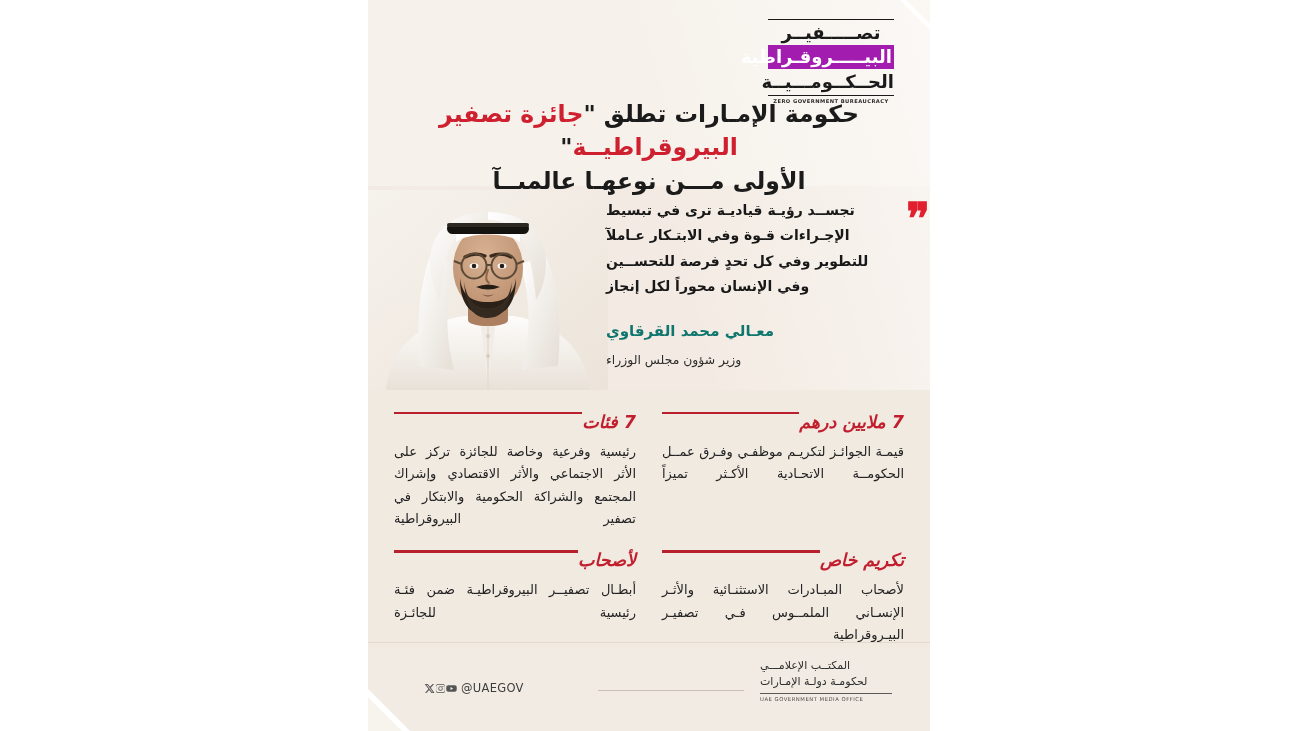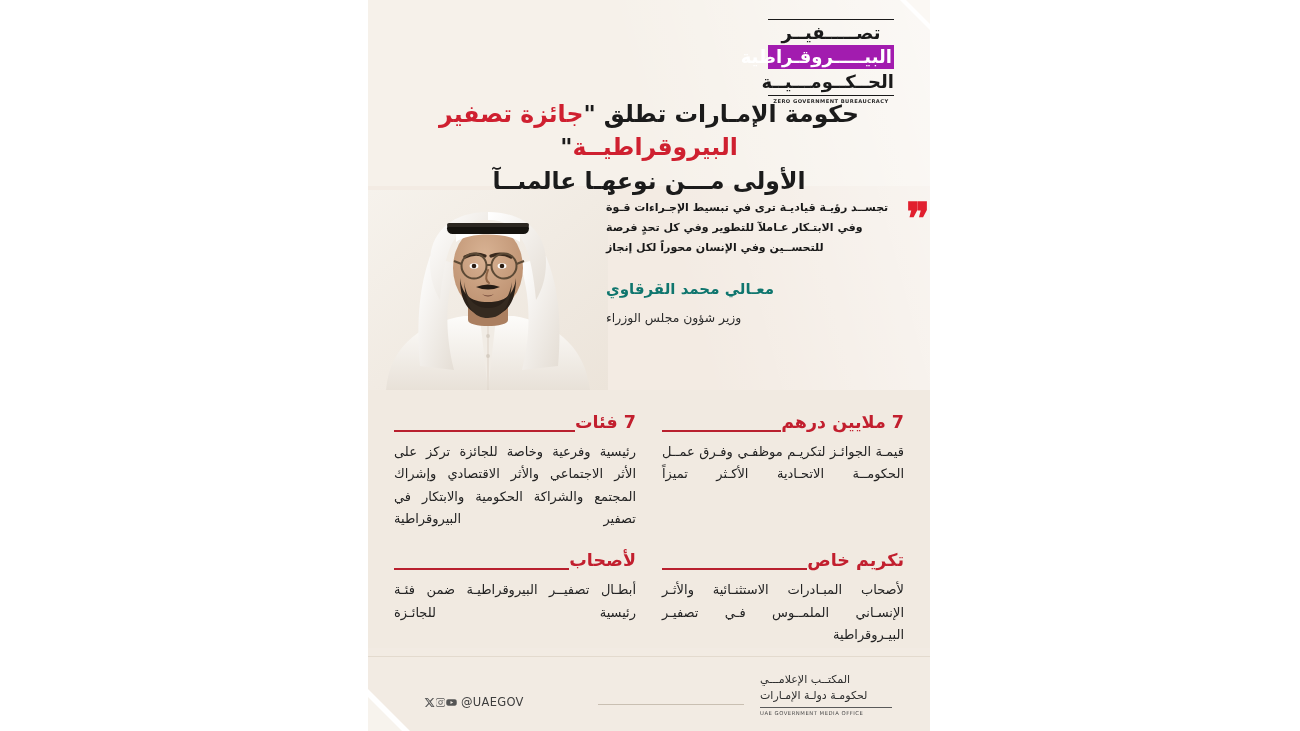--- a/index.html
+++ b/index.html
@@ -141,21 +141,21 @@
     position: absolute;
     top: 6px;
     right: -30px;
     color: #e11f2e;
     font-size: 44px;
     font-weight: 900;
     line-height: .7;
     font-family: "DejaVu Serif", serif;
   }
   #quote-text {
-    font-size: 11px;
+    font-size: 14px;
     font-weight: 700;
     line-height: 1.82;
     color: #181818;
     text-align: left;
   }
   #quote-name {
     margin-top: 22px;
     font-size: 15px;
     font-weight: 700;
     color: #0f766e;
@@ -188,23 +188,24 @@
     left: 26px;
     direction: rtl;
     display: grid;
     grid-template-columns: 1fr 1fr;
     column-gap: 26px;
     row-gap: 20px;
   }
   .stat { direction: rtl; }
   .stat-head {
     display: flex;
-    align-items: flex-end;
+    align-items: flex-start;
     gap: 0;
     direction: rtl;
+    font-style: italic;
   }
   .stat-title {
     font-size: 17.5px;
     font-weight: 700;
     color: #c21f2e;
     white-space: nowrap;
   }
   .stat-rule {
     flex: 1;
     height: 2.4px;
@@ -215,21 +216,21 @@
     font-size: 13px;
     line-height: 1.72;
     color: #232323;
     text-align: justify;
     text-align-last: justify;
   }
 
   
   #footer {
     position: absolute;
-    bottom: 2px;
+    bottom: 16px;
     right: 0;
     left: 0;
     height: 73px;
     direction: rtl;
   }
   #footer-top-rule {
     position: absolute;
     top: 0; right: 0; left: 0;
     height: 1px;
     background: #e3dace;

